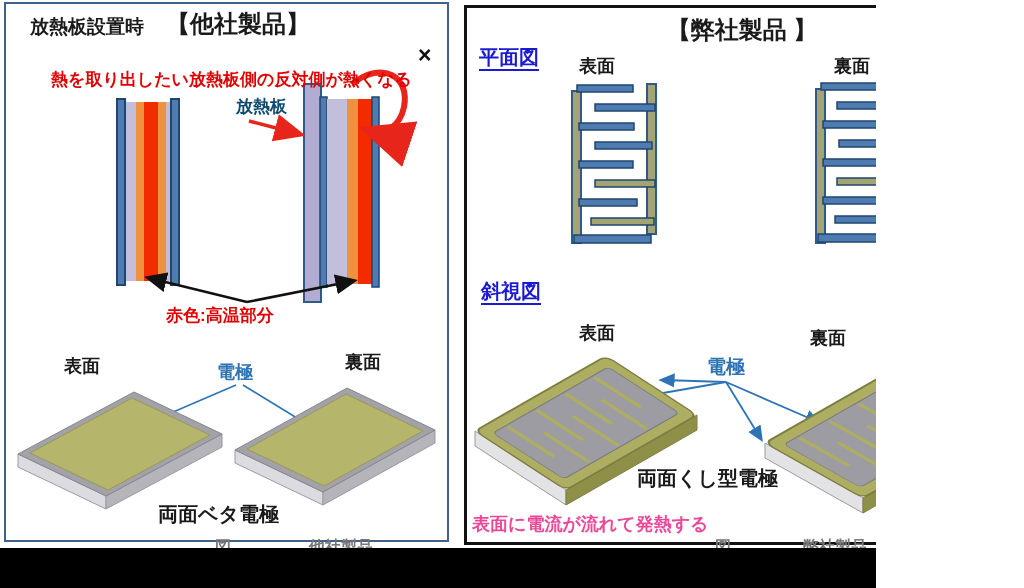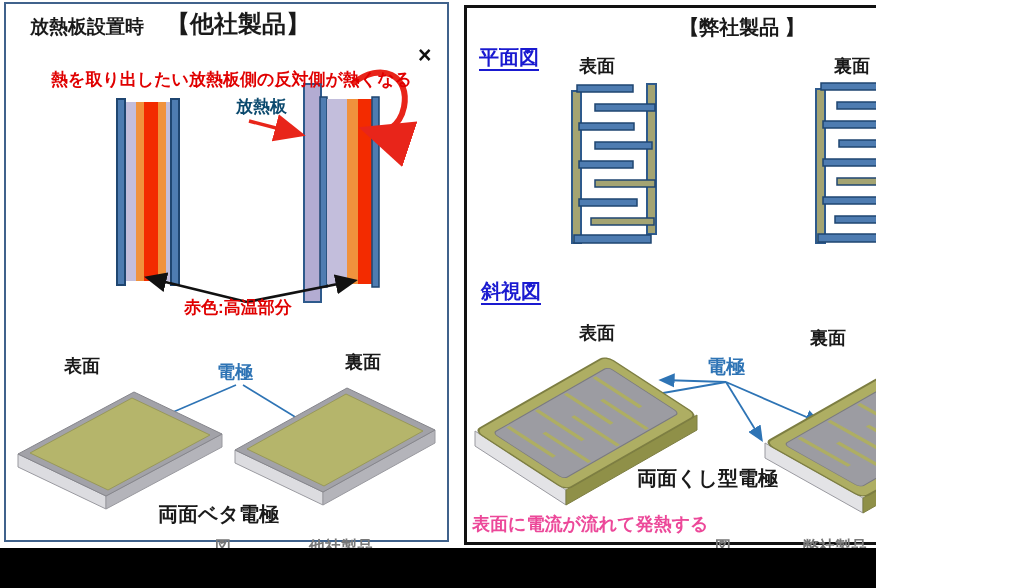--- a/index.html
+++ b/index.html
@@ -17,21 +17,21 @@
   .title-main{font-size:24px;text-align:center;}
   .warning{color:#e00000;font-size:17px;}
   .crossmark{font-size:23px;color:#111;}
   .heatsink{color:#0c4a6e;font-size:17px;}
   .hotnote{color:#e00000;font-size:17px;}
   .facelbl{font-size:18px;}
   .electrode{color:#2e74b5;font-size:18px;}
   .bigblack{font-size:20px;}
   .viewhdr{color:#1a1ad0;font-size:20px;border-bottom:2px solid #1a1ad0;padding-bottom:0px;}
   .rednote{color:#ec4899;font-size:18px;}
-  #right-title{left:0;top:8px;width:100%;text-align:center;font-size:20px;}
+  #right-title{left:0;top:8px;width:100%;text-align:center;font-size:24px;}
   #footer-bar{position:absolute;left:0;top:548px;width:1024px;height:40px;background:#000;z-index:6;}
   .caption{position:absolute;top:537px;z-index:4;font-weight:bold;font-size:16px;color:#777;white-space:nowrap;}
 </style>
 </head>
 <body>
 
 <div id="stage">
 
   <div class="panel" id="panel-left">
 
@@ -95,21 +95,21 @@
         <polygon points="241,445 340,390 417,427 318,482" fill="#b5b56b" stroke="#98985a" stroke-width="1"></polygon>
       </g>
     </svg>
 
     <div class="txt-layer">
       <div class="lbl title-prefix" style="left:24px;top:12px;">放熱板設置時</div>
       <div class="lbl title-main" style="left:160px;top:6px;">【他社製品】</div>
       <div class="lbl warning" style="left:45px;top:41px;margin-top:25px;">熱を取り出したい放熱板側の反対側が熱くなる</div>
       <div class="lbl crossmark" style="left:412px;top:38px;">×</div>
       <div class="lbl heatsink" style="left:230px;top:93px;">放熱板</div>
-      <div class="lbl hotnote" style="left:160px;top:294px;margin-left:18px;">赤色:高温部分</div>
+      <div class="lbl hotnote" style="left:160px;top:302px;">赤色:高温部分</div>
       <div class="lbl facelbl" style="left:58px;top:352px;">表面</div>
       <div class="lbl electrode" style="left:211px;top:358px;">電極</div>
       <div class="lbl facelbl" style="left:339px;top:348px;">裏面</div>
       <div class="lbl bigblack" style="left:152px;top:499px;">両面ベタ電極</div>
     </div>
   </div>
 
   <div class="panel" id="panel-right">
 
     <svg class="svg-layer" width="556" height="540" viewBox="0 0 556 540">

